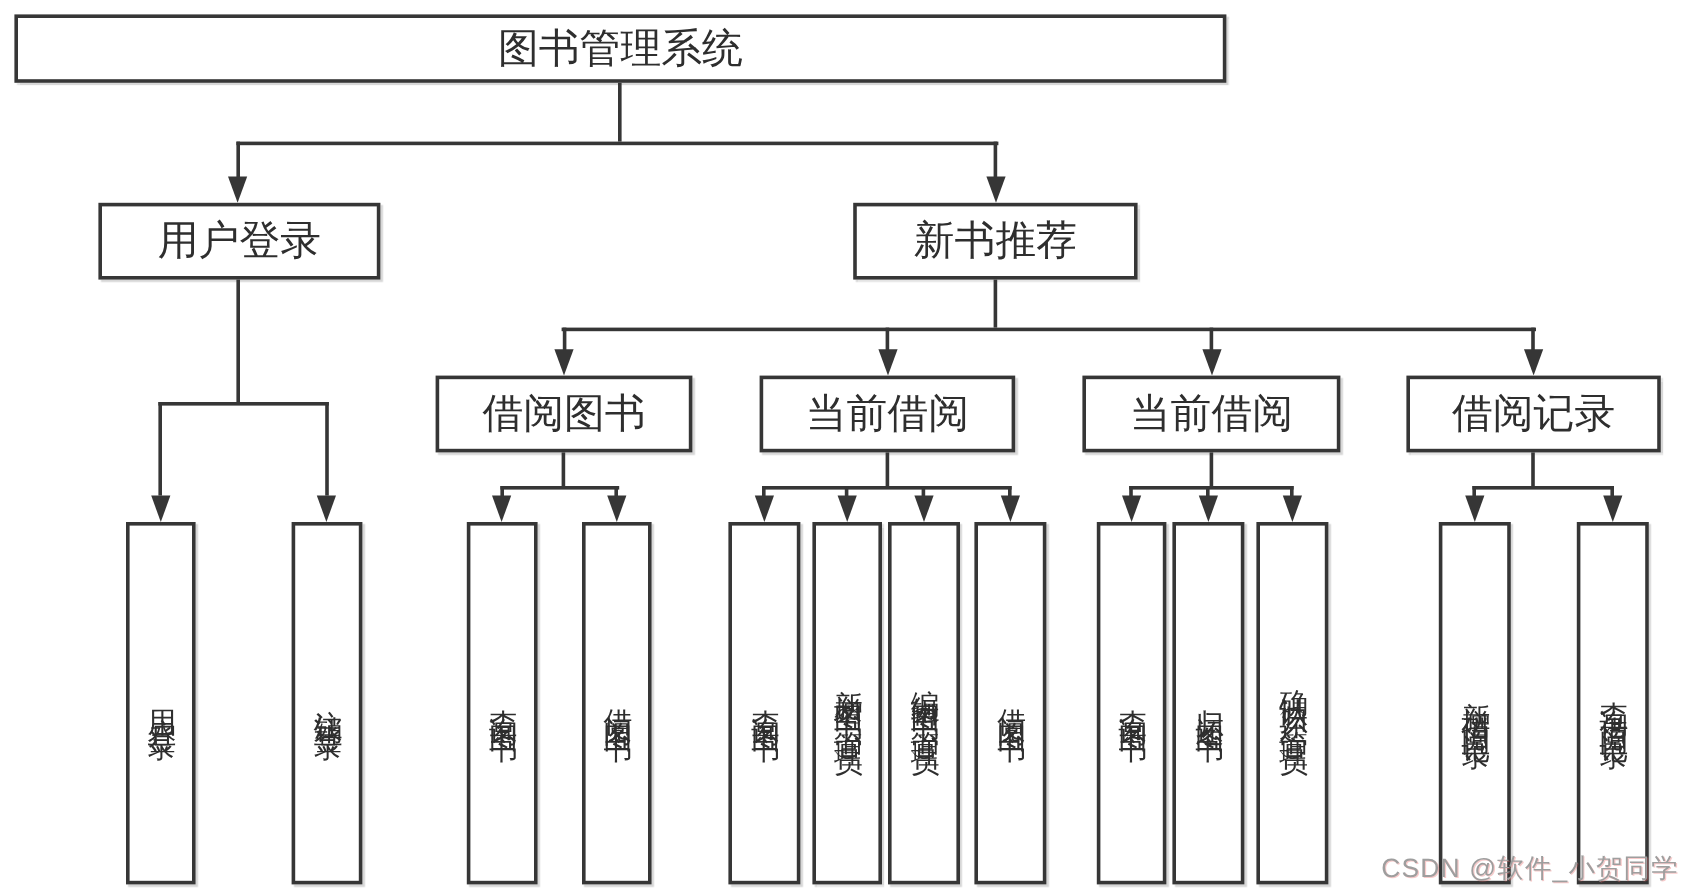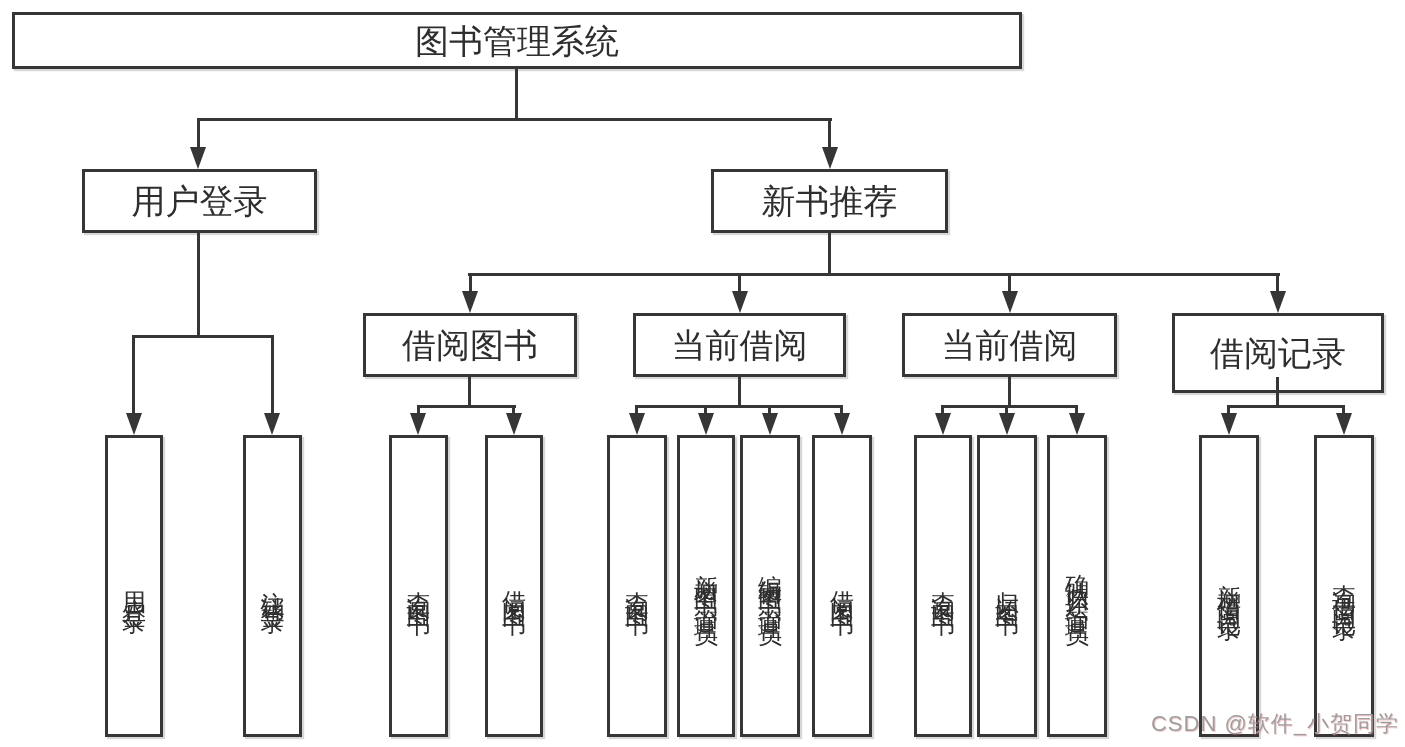--- a/index.html
+++ b/index.html
@@ -84,21 +84,21 @@
   <div class="vl" style="left:738px;top:273px;height:20px;"></div>
   <div class="arr" style="left:732px;top:291px;"></div>
   <div class="vl" style="left:1008px;top:273px;height:20px;"></div>
   <div class="arr" style="left:1002px;top:291px;"></div>
   <div class="vl" style="left:1276px;top:273px;height:20px;"></div>
   <div class="arr" style="left:1270px;top:291px;"></div>
 
   <div class="box" style="left:363px;top:313px;width:214px;height:64px;">借阅图书</div>
   <div class="box" style="left:633px;top:313px;width:213px;height:64px;">当前借阅</div>
   <div class="box" style="left:902px;top:313px;width:215px;height:64px;">当前借阅</div>
-  <div class="box" style="left:1172px;top:313px;width:212px;height:80px;">借阅记录</div>
+  <div class="box" style="left:1172px;top:313px;width:212px;height:64px;">借阅记录</div>
 
   <div class="vl" style="left:468px;top:377px;height:28px;"></div>
   <div class="hl" style="left:417px;top:405px;width:99px;"></div>
   <div class="vl" style="left:417px;top:405px;height:10px;"></div>
   <div class="arr" style="left:410px;top:413px;"></div>
   <div class="vl" style="left:512px;top:405px;height:10px;"></div>
   <div class="arr" style="left:506px;top:413px;"></div>
 
   <div class="vl" style="left:738px;top:377px;height:28px;"></div>
   <div class="hl" style="left:635px;top:405px;width:208px;"></div>

